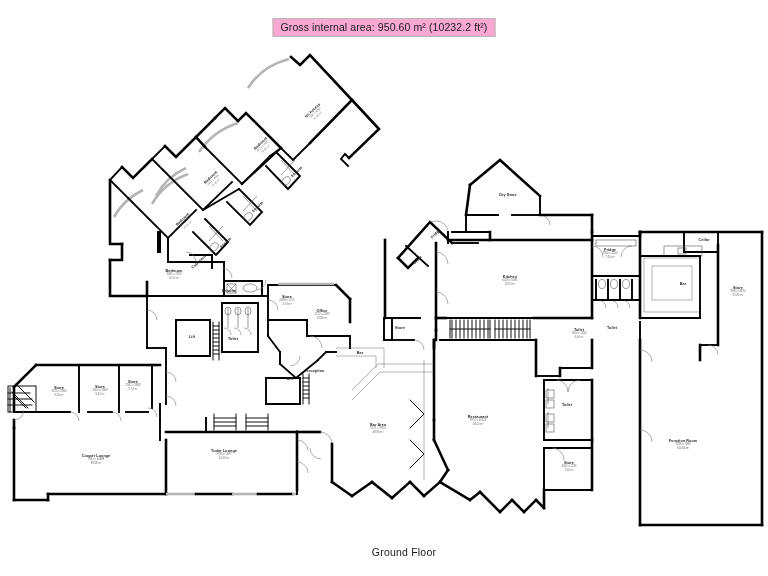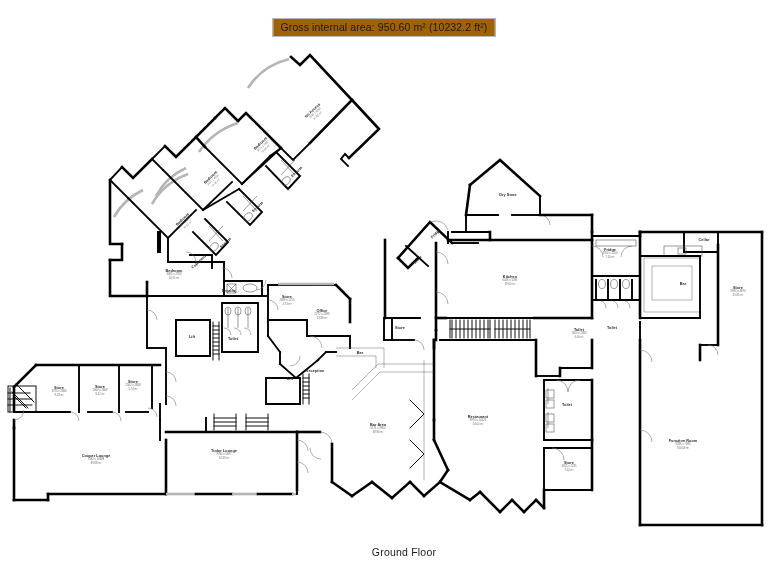--- a/index.html
+++ b/index.html
@@ -22,21 +22,21 @@
     width: 768px;
     height: 576px;
   }
   
   .area-banner {
     position: absolute;
     left: 50%;
     transform: translateX(-50%);
     top: 18px;
     border: 1px solid #b8b8b8;
-    background: #a16207;
+    background: #f9a8d4;
     padding: 2px 7px 3px 7px;
     font-size: 10.5px;
     line-height: 12px;
     letter-spacing: 0.1px;
     white-space: nowrap;
     color: #1a1a1a;
   }
   
   .floor-caption {
     position: absolute;

